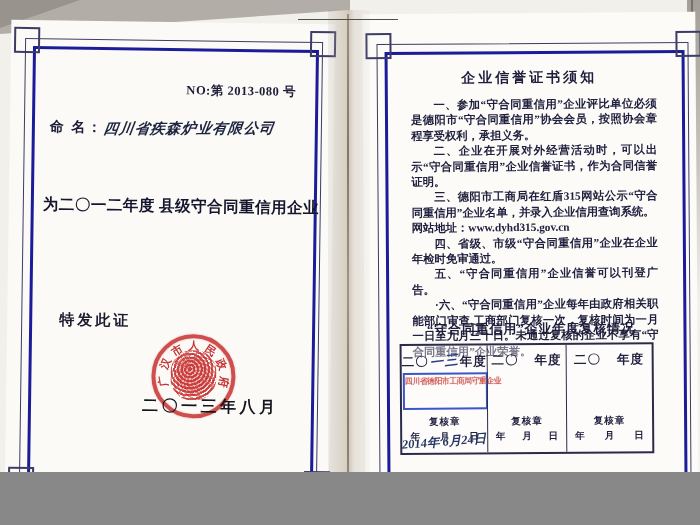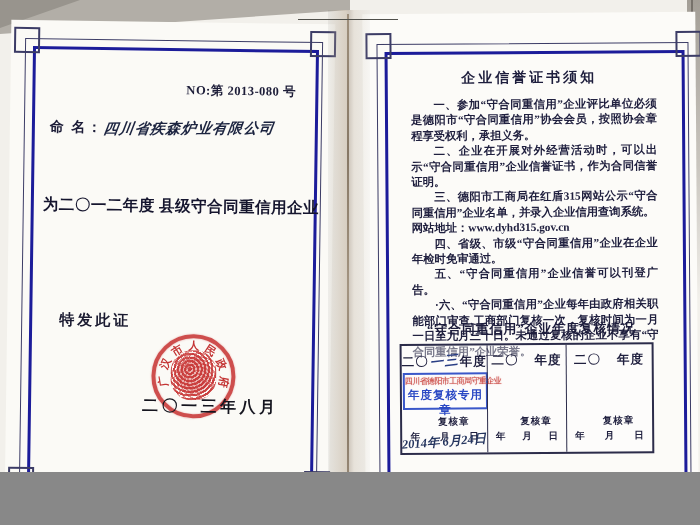--- a/index.html
+++ b/index.html
@@ -77,21 +77,21 @@
   .tcol{position:relative;}
   .tcol1{flex:0 0 34%;}
   .tcol2{flex:0 0 31%;border-left:1.6px solid #2c2c4a;}
   .tcol3{flex:1 1 auto;border-left:1.6px solid #2c2c4a;}
   .year{margin-top:7px;text-align:center;font-weight:bold;font-size:12.5px;
     color:#20203f;letter-spacing:1px;white-space:nowrap;}
   .year .hand{display:inline-block;font-style:italic;color:#2b3f85;font-size:13.5px;
     transform:rotate(-6deg);margin:0 1px;}
   .year .gap{display:inline-block;width:16px;}
   .seal-label{position:absolute;bottom:24px;left:0;width:100%;text-align:center;
-    font-size:9.5px;font-weight:bold;color:#20203f;letter-spacing:1px;margin-left:9px;}
+    font-size:9.5px;font-weight:bold;color:#20203f;letter-spacing:1px;}
   .ymd{position:absolute;bottom:9px;left:10%;width:80%;display:flex;
     justify-content:space-between;font-size:9.5px;font-weight:bold;color:#20203f;}
   .review-stamp{position:absolute;left:1px;top:27px;width:81px;height:33px;
     border:2.5px solid #3a57c9;text-align:center;background:rgba(255,255,255,.15);}
   .stamp-l1{font-size:8px;color:#cc4e4a;letter-spacing:-.6px;white-space:nowrap;
     transform:scaleY(1.05);text-shadow:0 0 1.2px #d87a74;margin-top:1px;}
   .stamp-l2{font-size:11.5px;font-weight:bold;color:#2b49c4;letter-spacing:1px;margin-top:1px;}
   .hand-date{position:absolute;left:-4px;bottom:2px;width:108%;text-align:center;
     font-size:12.5px;font-style:italic;font-weight:600;color:#24345e;
     transform:rotate(-4deg);white-space:nowrap;z-index:2;}
@@ -162,21 +162,20 @@
     <div class="review-title">“守合同重信用”企业年度复核情况</div>
 
     <div class="review-table">
 
       <div class="tcol tcol1">
         <div class="year">
           <span>二〇</span><span class="hand">一三</span><span>年度</span>
         </div>
         <div class="review-stamp">
           <div class="stamp-l1">四川省德阳市工商局守重企业</div>
-          <div class="stamp-l2">年度复核专用章</div>
         </div>
         <div class="seal-label">复核章</div>
         <div class="ymd">
           <span>年</span>
           <span>月</span>
           <span>日</span>
         </div>
         <div class="hand-date">2014年 6月24日</div>
       </div>
 

